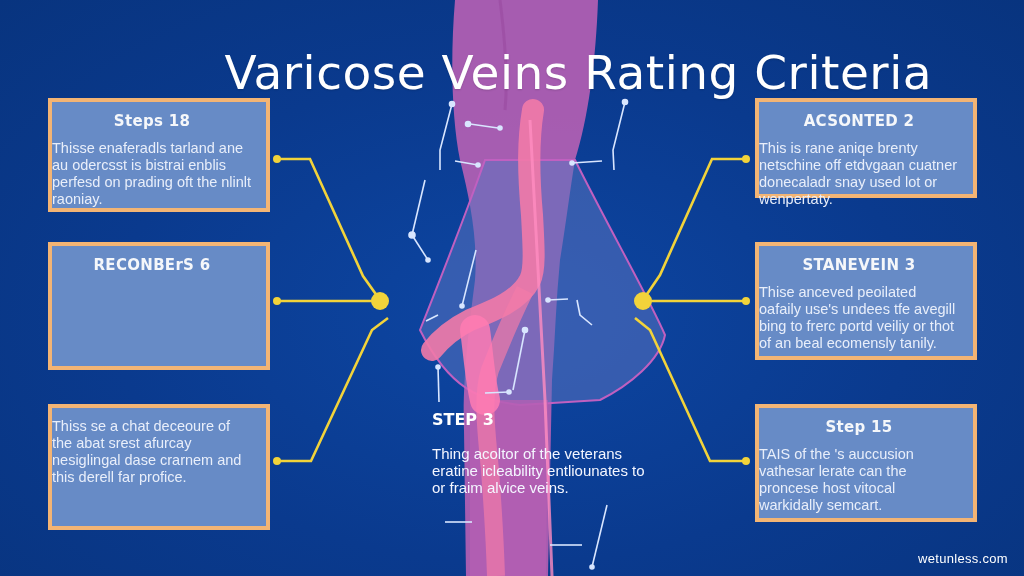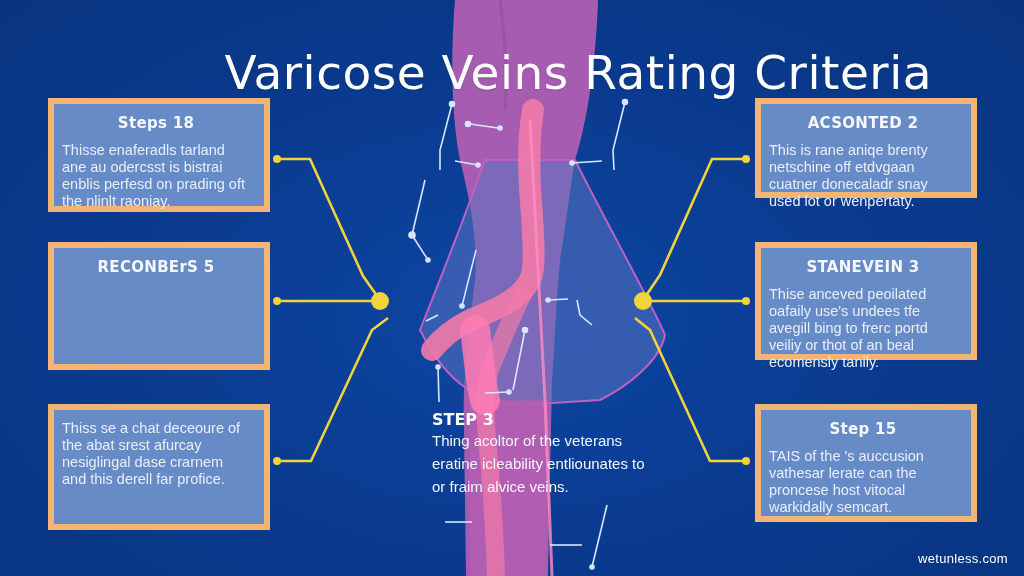--- a/index.html
+++ b/index.html
@@ -17,41 +17,41 @@
       position: absolute; left: 0; top: 14px; width: 932px; text-align: right;
       font-family: "DejaVu Sans", sans-serif;
       font-weight: normal; font-size: 47px; letter-spacing: 0.5px;
       color: #ffffff; z-index: 5;
       text-shadow: 0 1px 2px rgba(0,0,0,0.15);
     }
     .figure { position: absolute; left: 0; top: 0; width: 1024px; height: 576px; z-index: 2; }
     .card {
       position: absolute; width: 222px;
       background: #6b8fc9; opacity: 0.96;
-      border: 6px solid #fdba74;
+      border: 4px solid #fdba74;
       box-sizing: border-box;
-      padding: 10px 14px 10px 8px;
+      padding: 10px 14px 10px 0;
       z-index: 4;
     }
     .card-title {
       font-family: "DejaVu Sans", sans-serif;
       font-weight: bold; font-size: 15px; text-align: center;
       color: #ffffff; margin: 0 0 10px 0; letter-spacing: 0.3px;
     }
     .card-body {
       font-size: 14.5px; line-height: 17px; color: #f2f6ff;
     }
     .center-step {
       position: absolute; left: 432px; top: 410px; width: 230px; z-index: 4;
     }
     .center-step .step-title {
       font-family: "DejaVu Sans", sans-serif;
-      font-weight: bold; font-size: 16px; 
+      font-weight: bold; font-size: 16px; margin-bottom: 16px;
     }
-    .center-step .step-body { font-size: 15px; line-height: 23px; color: #f4f6ff; }
+    .center-step .step-body { font-size: 15px; line-height: 17px; color: #f4f6ff; }
     .watermark {
       position: absolute; right: 16px; bottom: 10px; font-size: 13px; font-weight: normal;
       color: #ffffff; z-index: 5; letter-spacing: 0.3px;
     }
   </style>
 </head>
 <body>
 
 <div class="bg-glow"></div>
 
@@ -128,21 +128,21 @@
     <circle cx="746" cy="461" r="4"></circle>
     <circle cx="643" cy="301" r="9"></circle>
   </g>
 </svg>
 
 <div class="card" style="left:48px; top:98px; height:114px;">
   <div class="card-title">Steps 18</div>
   <div class="card-body">Thisse enaferadls tarland ane au odercsst is bistrai enblis perfesd on prading oft the nlinlt raoniay.</div>
 </div>
 <div class="card" style="left:48px; top:242px; height:128px;">
-  <div class="card-title">RECONBErS 5</div>
+  <div class="card-title">RECONBErS 6</div>
 </div>
 <div class="card" style="left:48px; top:404px; height:126px;">
   <div class="card-body">Thiss se a chat deceoure of the abat srest afurcay nesiglingal dase crarnem and this derell far profice.</div>
 </div>
 
 <div class="card" style="left:755px; top:98px; height:100px;">
   <div class="card-title">ACSONTED 2</div>
   <div class="card-body">This is rane aniqe brenty netschine off etdvgaan cuatner donecaladr snay used lot or wenpertaty.</div>
 </div>
 <div class="card" style="left:755px; top:242px; height:118px;">

